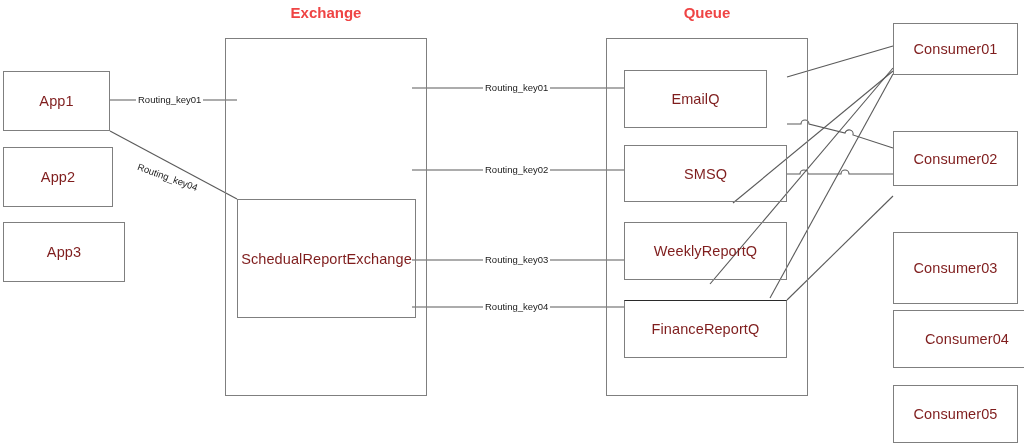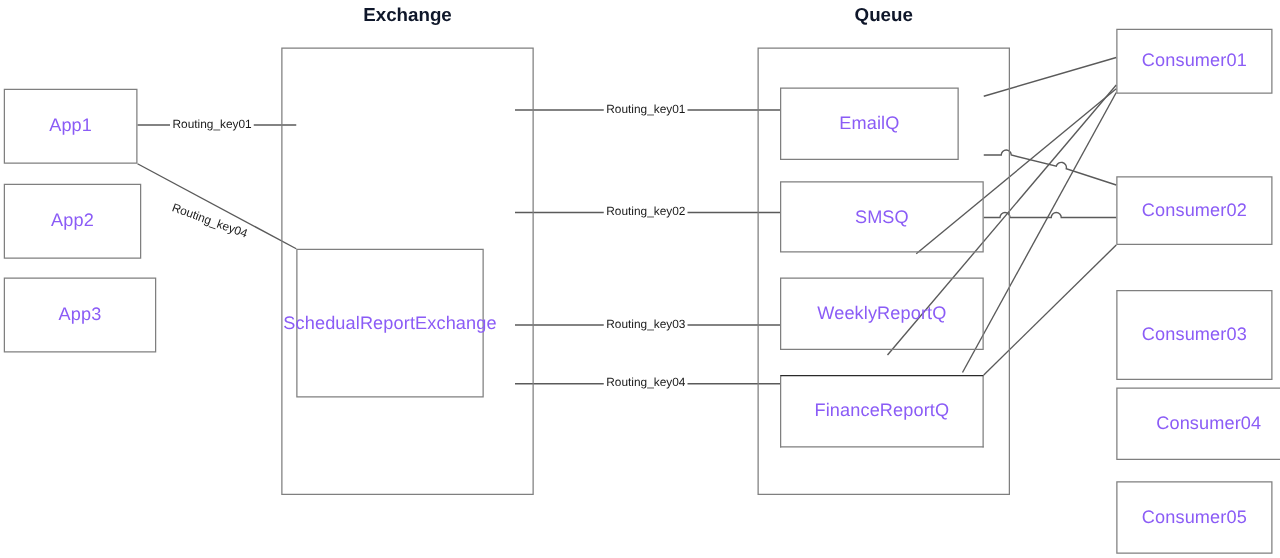--- a/index.html
+++ b/index.html
@@ -23,37 +23,37 @@
     height: 446px;
   }
   .node {
     position: absolute;
     box-sizing: border-box;
     border: 1.4px solid #7f7f7f;
     background: transparent;
     display: flex;
     align-items: center;
     justify-content: center;
-    color: #8b5cf6;
+    color: #7f1d1d;
     font-size: 14.5px;
     font-family: "Liberation Sans", sans-serif;
     letter-spacing: 0.1px;
     white-space: nowrap;
   }
   .container-box {
     position: absolute;
     box-sizing: border-box;
     border: 1.4px solid #7f7f7f;
     background: transparent;
   }
   .section-title {
     position: absolute;
     font-size: 15px;
     font-weight: bold;
-    color: #0f172a;
+    color: #ef4444;
     font-family: "Liberation Sans", sans-serif;
     white-space: nowrap;
     text-align: center;
   }
   .edge-label {
     position: absolute;
     font-size: 9.5px;
     color: #1a1a1a;
     background: #ffffff;
     font-family: "Liberation Sans", sans-serif;
@@ -117,35 +117,35 @@
 
   <div class="node" style="left:3px; top:71px; width:107px; height:60px;">App1</div>
 
   <div class="node" style="left:3px; top:147px; width:110px; height:60px;">App2</div>
 
   <div class="node" style="left:3px; top:222px; width:122px; height:60px;">App3</div>
 
   <div class="container-box" style="left:225px; top:38px; width:202px; height:358px;"></div>
 
 
-  <div class="node" style="left:237px; top:199px; width:150px; height:119px;">SchedualReportExchange</div>
+  <div class="node" style="left:237px; top:199px; width:179px; height:119px;">SchedualReportExchange</div>
 
   <div class="container-box" style="left:606px; top:38px; width:202px; height:358px;"></div>
 
   <div class="node" style="left:624px; top:70px; width:143px; height:58px;">EmailQ</div>
 
   <div class="node" style="left:624px; top:145px; width:163px; height:57px;">SMSQ</div>
 
   <div class="node" style="left:624px; top:222px; width:163px; height:58px;">WeeklyReportQ</div>
 
   <div class="node" style="left:624px; top:300px; width:163px; height:58px; border-top-color:#2a2a2a;">FinanceReportQ</div>
 
   <div class="node" style="left:893px; top:23px; width:125px; height:52px;">Consumer01</div>
 
-  <div class="node" style="left:893px; top:141px; width:125px; height:55px;">Consumer02</div>
+  <div class="node" style="left:893px; top:131px; width:125px; height:55px;">Consumer02</div>
 
   <div class="node" style="left:893px; top:232px; width:125px; height:72px;">Consumer03</div>
 
   <div class="node" style="left:893px; top:310px; width:148px; height:58px;">Consumer04</div>
 
   <div class="node" style="left:893px; top:385px; width:125px; height:58px;">Consumer05</div>
 
   <div class="edge-label" style="left:136px; top:94px;">Routing_key01</div>
 
   <div class="edge-label rot" style="left:136px; top:160px;">Routing_key04</div>

